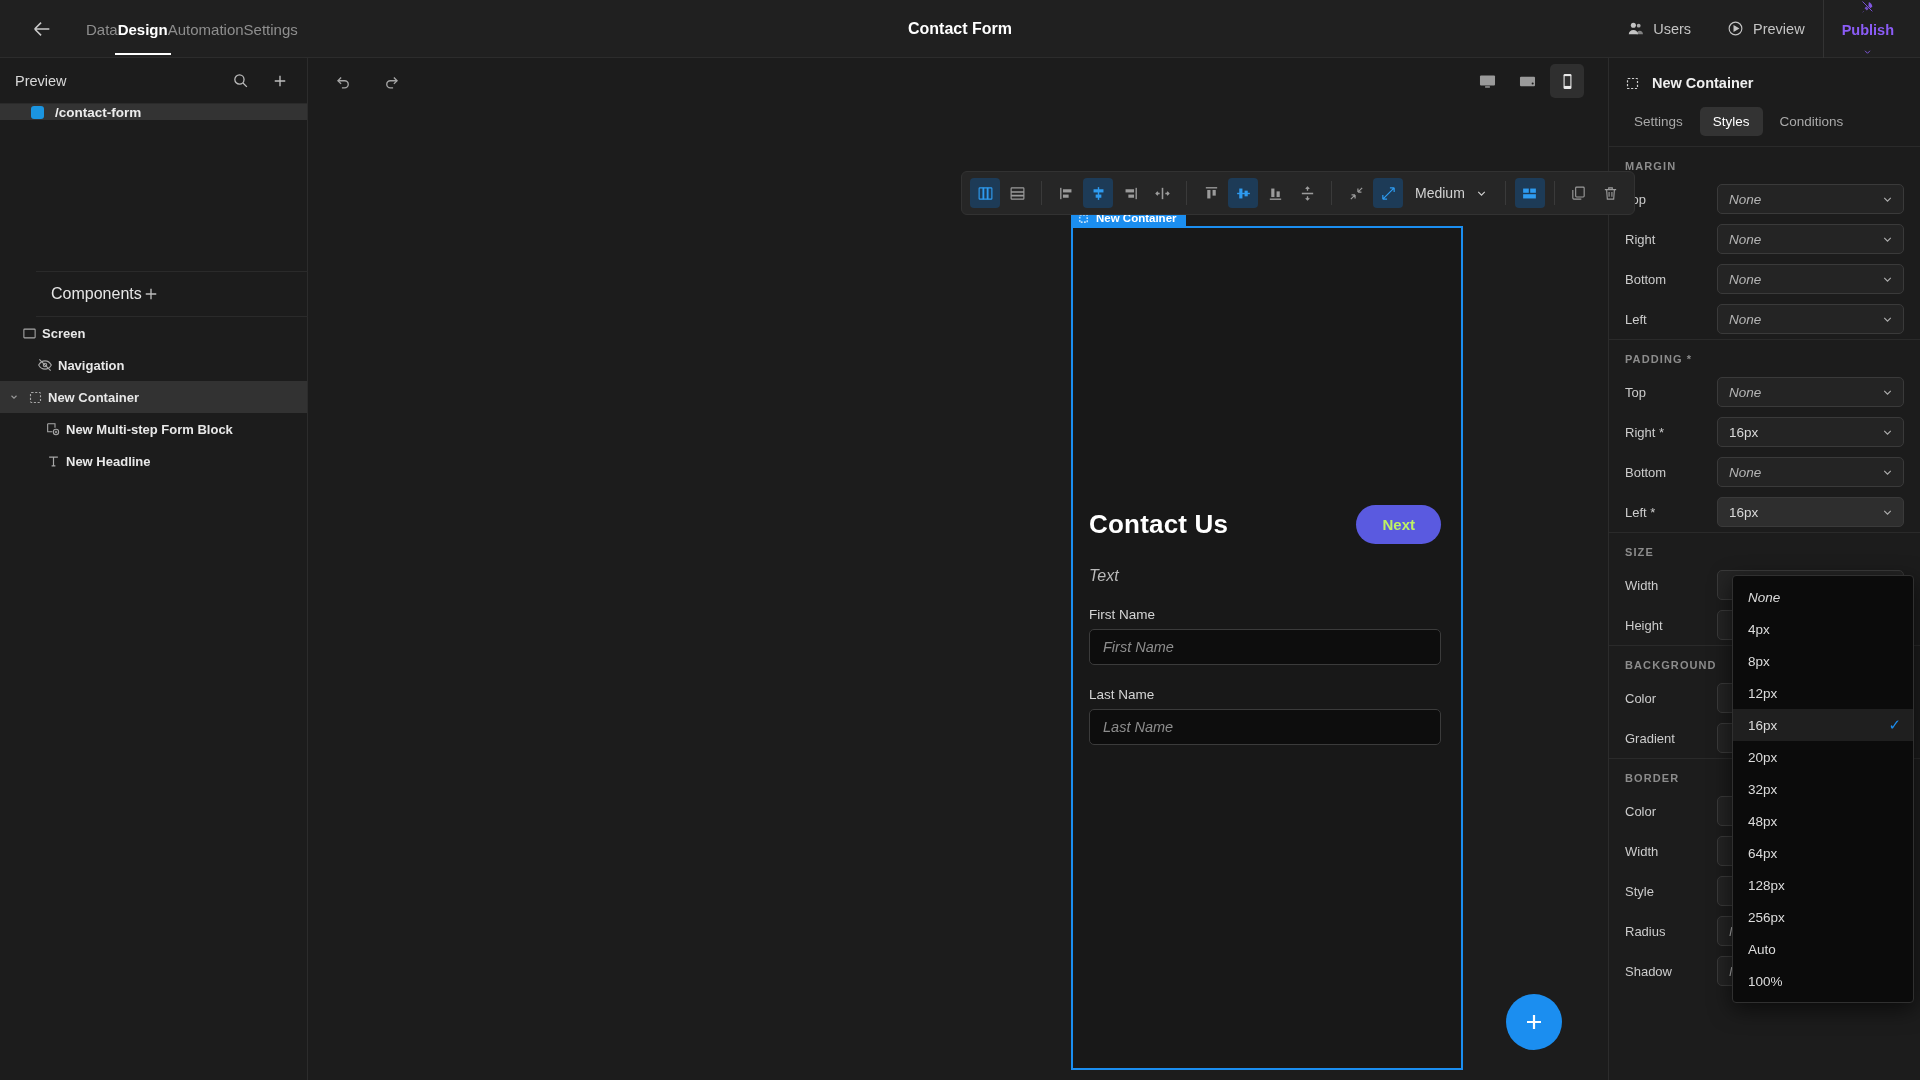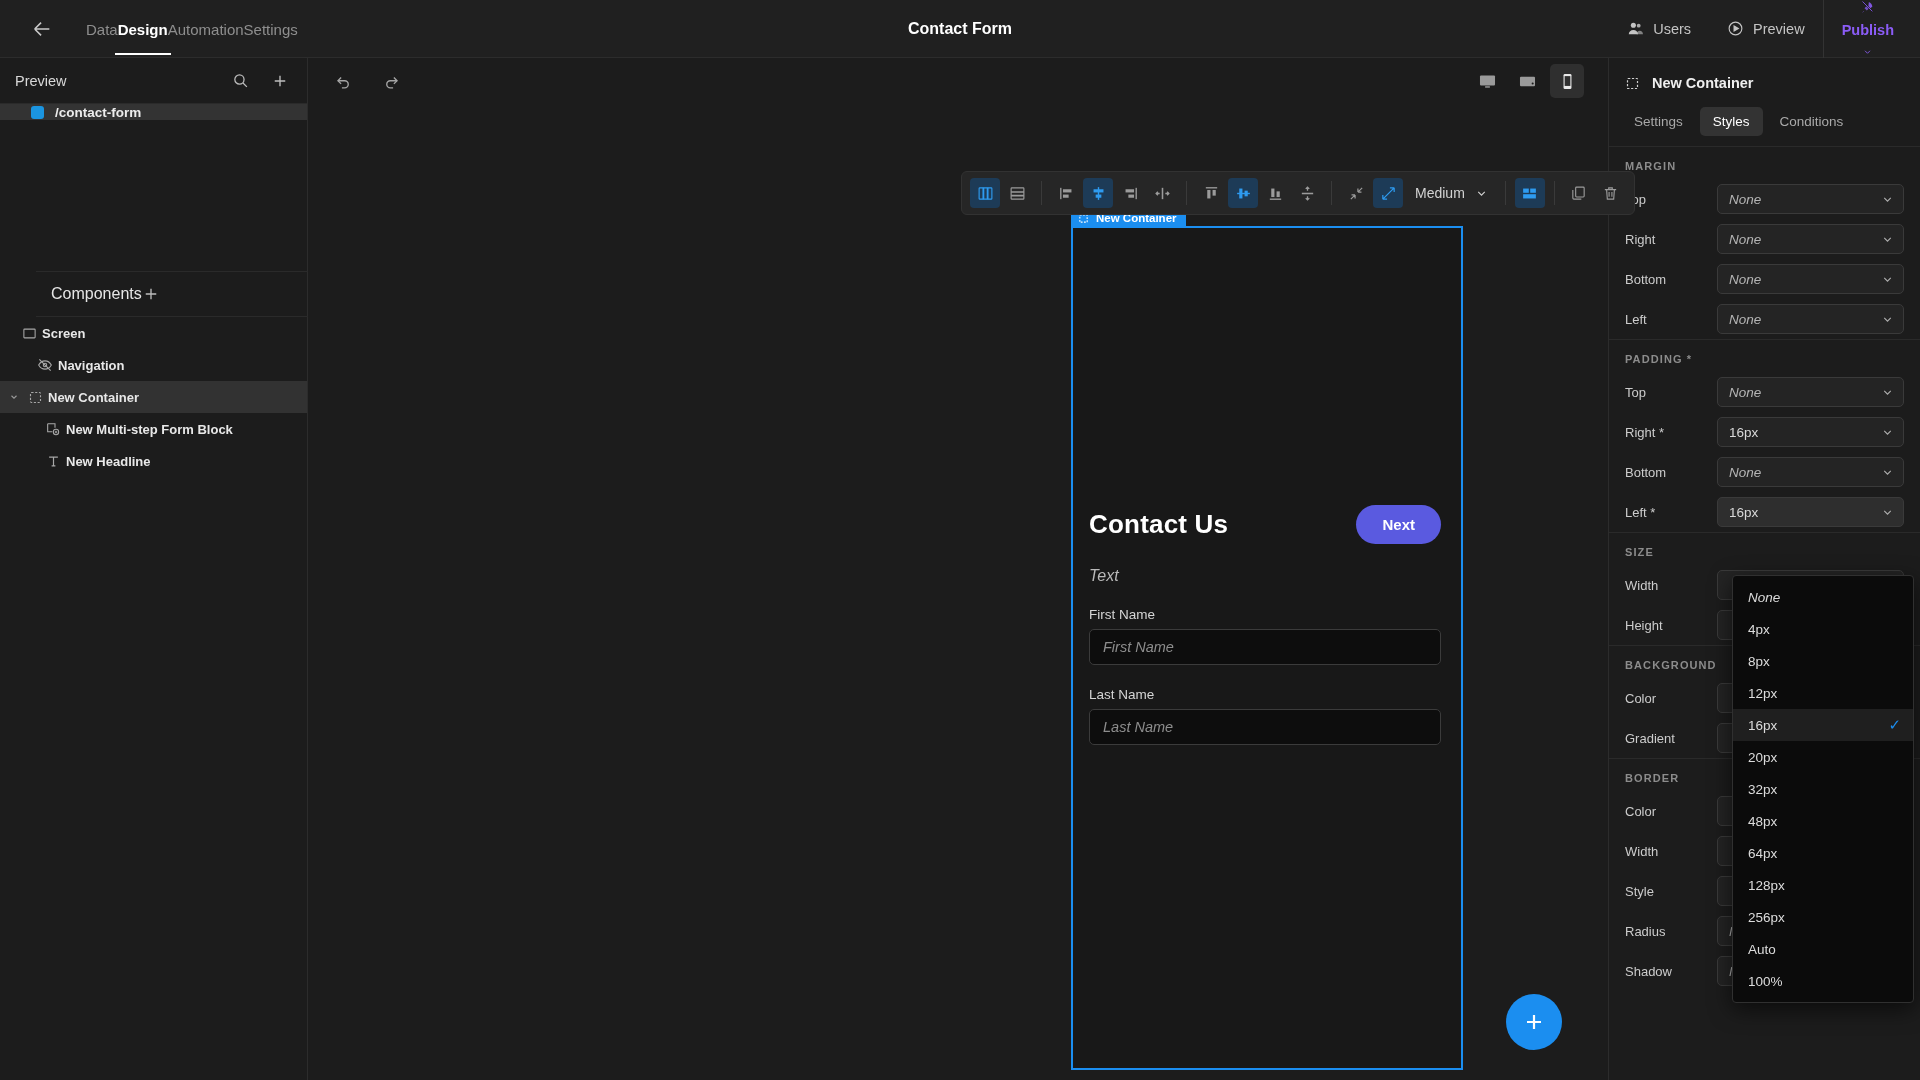--- a/index.html
+++ b/index.html
@@ -125,21 +125,21 @@
   .frame-tag {
     position: absolute; left: -2px; top: -20px; height: 20px;
     background: #1b8ef0; color: #fff; font-size: 11.5px; font-weight: bold;
     display: flex; align-items: center; gap: 7px; padding: 0 9px 0 7px;
     border-radius: 3px 3px 0 0;
   }
   .form-inner { position: absolute; left: 0; right: 4px; top: 277px; padding: 0 16px; }
   .form-head { display: flex; align-items: center; justify-content: space-between; }
   .form-title { font-size: 26px; font-weight: bold; color: #ffffff; letter-spacing: .2px; }
   .next-btn {
-    background: #5a5ae0; color: #ffffff; font-size: 15px; font-weight: bold;
+    background: #5a5ae0; color: #bef264; font-size: 15px; font-weight: bold;
     border: none; border-radius: 20px; padding: 11px 26px; cursor: pointer;
   }
   .form-text { font-size: 16px; font-style: italic; color: #b9b9b9; margin-top: 23px; }
   .field-label { font-size: 13.5px; color: #d5d5d5; margin-top: 22px; margin-bottom: 7px; }
   .field-input {
     width: 100%; height: 36px; background: #0d0d0d;
     border: 1px solid #3b3b3b; border-radius: 5px;
     padding: 0 13px; font-size: 14.5px; font-style: italic;
     color: #e2e2e2; font-family: "Liberation Sans", sans-serif;
   }

